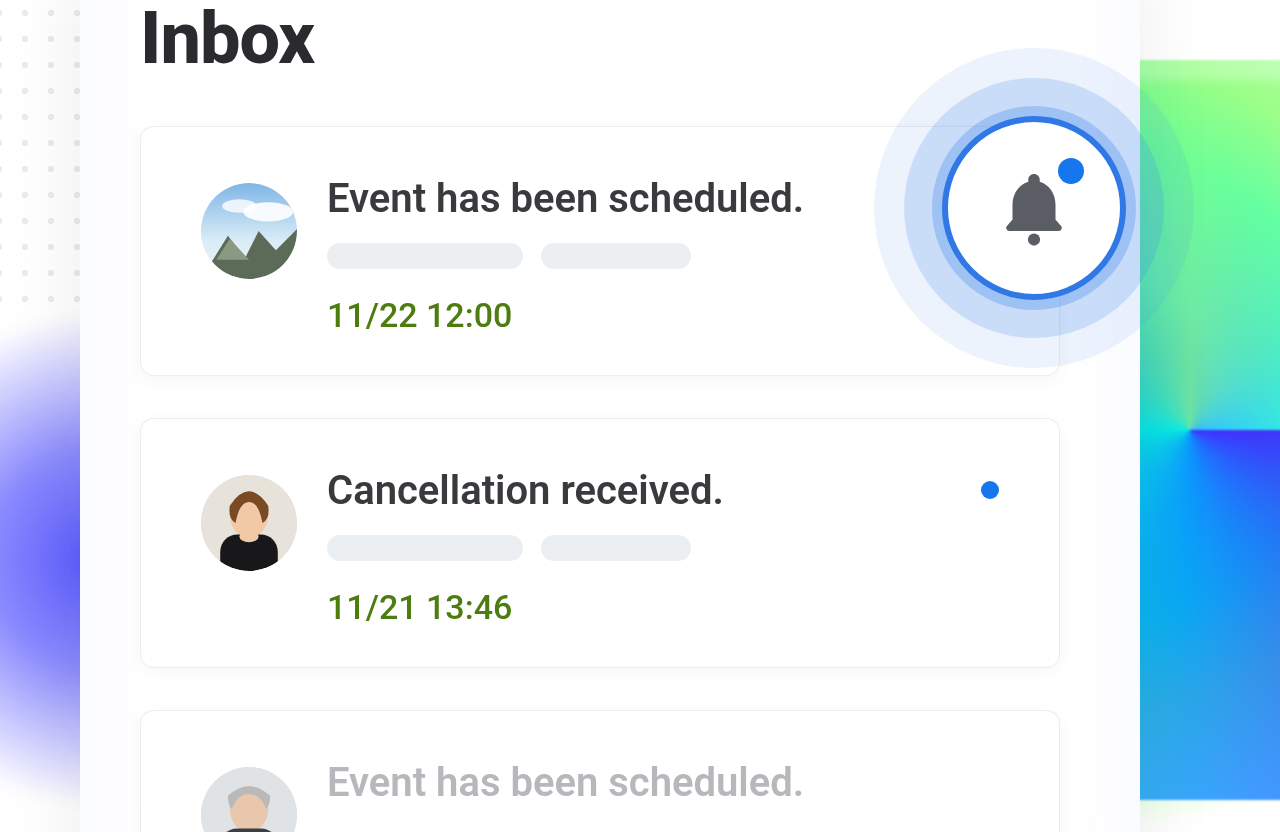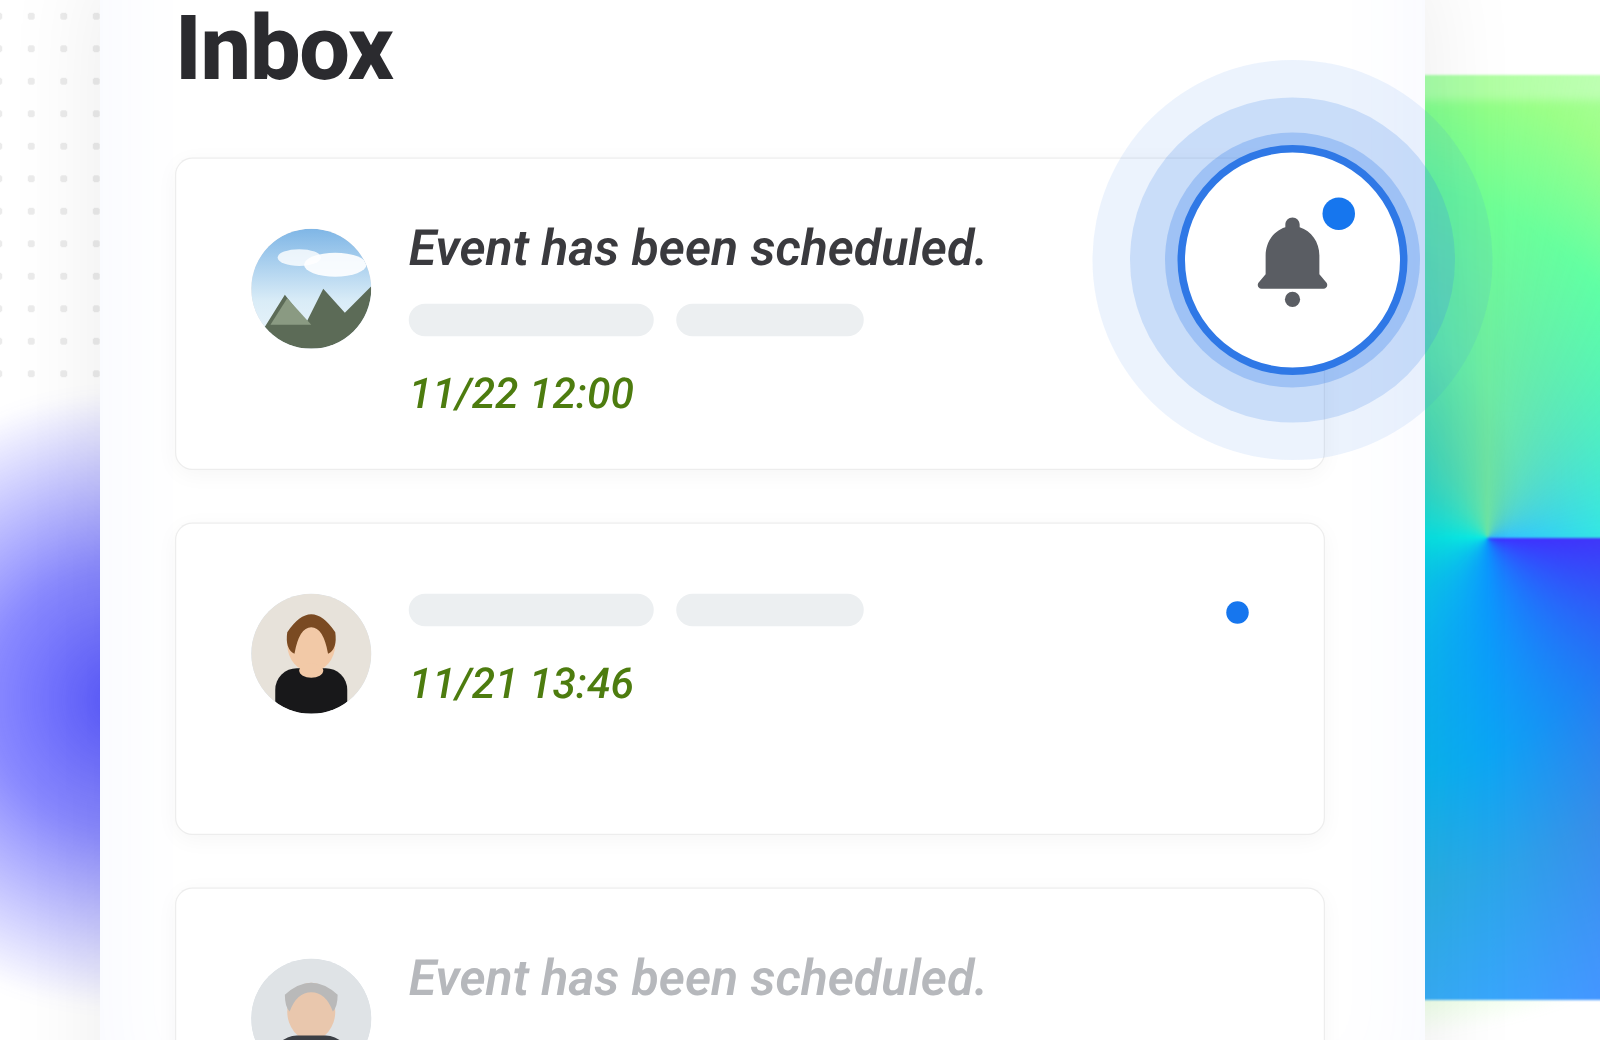--- a/index.html
+++ b/index.html
@@ -100,21 +100,20 @@
     width: 100%;
     min-height: 250px;
     background: #ffffff;
     border: 1px solid rgba(0,0,0,0.07);
     border-radius: 14px;
     box-shadow: 0 4px 18px rgba(0,0,0,0.04);
     padding: 56px 60px 40px 60px;
     display: grid;
     grid-template-columns: 96px 1fr 40px;
     column-gap: 30px;
-    font-style: italic;
   }
 
   .avatar {
     width: 96px;
     height: 96px;
     border-radius: 50%;
     overflow: hidden;
     background: #d9dfe5;
     display: flex;
     align-items: center;
@@ -251,20 +250,21 @@
         <g clip-path="url(#c2)">
           <rect width="100" height="100" fill="#e7e2da"></rect>
           <ellipse cx="50" cy="42" rx="20" ry="23" fill="#f2c9a7"></ellipse>
           <path d="M30 32 q20 -30 40 0 q2 14 -6 18 q-4 -22 -14 -22 q-10 0 -14 22 q-8 -4 -6 -18z" fill="#7a4a22"></path>
           <rect x="20" y="62" width="60" height="50" rx="18" fill="#18181a"></rect>
           <ellipse cx="50" cy="64" rx="10" ry="6" fill="#f2c9a7"></ellipse>
         </g>
       </svg>
     </div>
     <div class="body">
+      <div class="subject">Cancellation received.</div>
       <div class="placeholders">
         <div class="ph ph1"></div>
           <div class="ph ph2"></div>
       </div>
       <div class="timestamp">11/21 13:46</div>
     </div>
     <div class="unread-dot"></div>
   </div>
 
   <div class="card">

